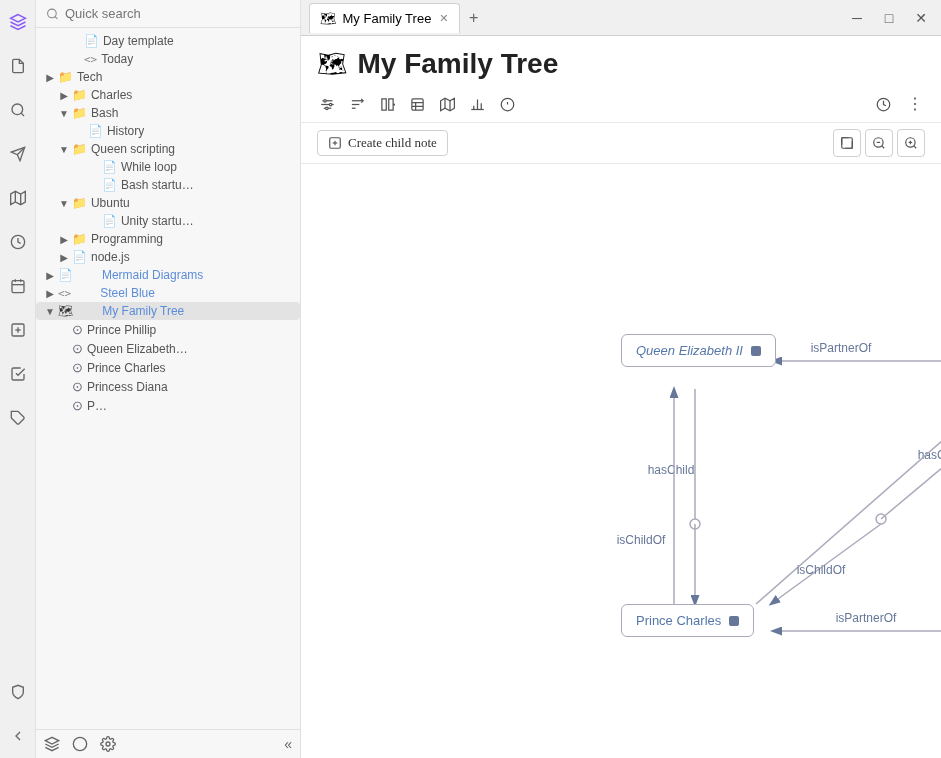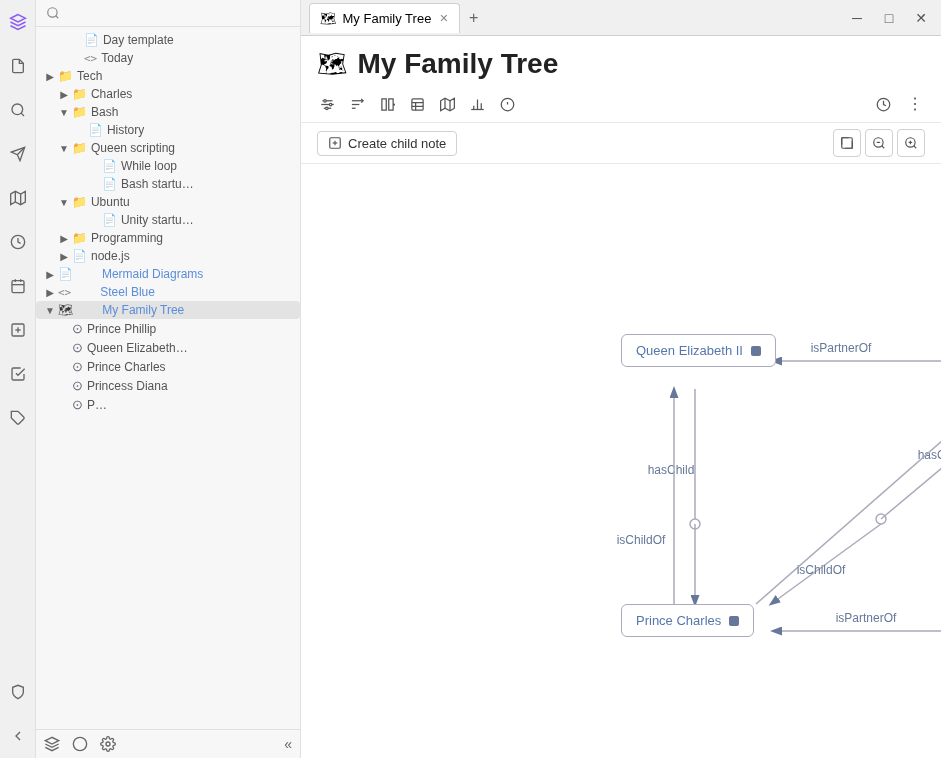--- a/index.html
+++ b/index.html
@@ -214,20 +214,21 @@
       display: flex;
       align-items: center;
       gap: 6px;
       padding: 4px 10px;
       border: 1px solid #d0d0d0;
       border-radius: 4px;
       background: #fff;
       cursor: pointer;
       font-size: 13px;
       color: #333;
+      font-family: Liberation Serif, serif;
     }
     .zoom-controls {
       margin-left: auto;
       display: flex;
       gap: 4px;
     }
     .zoom-btn {
       width: 28px;
       height: 28px;
       display: flex;
@@ -360,20 +361,21 @@
       </svg>
   </div>
 </div>
 
 <div class="sidebar">
   <div class="sidebar-search">
     <svg width="14" height="14" viewBox="0 0 24 24" fill="none" stroke="#888" stroke-width="2">
         <circle cx="11" cy="11" r="8"></circle>
         <line x1="21" y1="21" x2="16.65" y2="16.65"></line>
       </svg>
+    <input type="text" placeholder="Quick search" style="">
   </div>
 
   <div class="sidebar-tree">
 
     <div class="tree-item" style="padding-left: 32px;">
       <span class="expand-icon">&nbsp;</span>
       <span class="node-icon">📄</span>
       <span class="label muted">Day template</span>
     </div>
 
@@ -677,21 +679,21 @@
       <line x1="373" y1="440" x2="373" y2="225" stroke="#aab" stroke-width="1.5" marker-end="url(#arrowhead)"></line>
       <text x="340" y="380" font-size="12" fill="#667799" text-anchor="middle">isChildOf</text>
 
       <line x1="455" y1="440" x2="700" y2="225" stroke="#aab" stroke-width="1.5" marker-end="url(#arrowhead)"></line>
       <text x="520" y="410" font-size="12" fill="#667799" text-anchor="middle">isChildOf</text>
 
       <line x1="660" y1="467" x2="472" y2="467" stroke="#aab" stroke-width="1.5" marker-end="url(#arrowhead)"></line>
       <text x="565" y="458" font-size="12" fill="#667799" text-anchor="middle">isPartnerOf</text>
     </svg>
 
-    <div class="graph-node" style="left:320px; top:170px;">
+    <div class="graph-node" style="left:320px; top:170px;font-style:italic;">
       <span>Queen Elizabeth II</span>
       <div class="node-handle"></div>
     </div>
 
     <div class="graph-node" style="left:320px; top:440px;">
       <span>Prince Charles</span>
       <div class="node-handle"></div>
     </div>
 
   </div>

